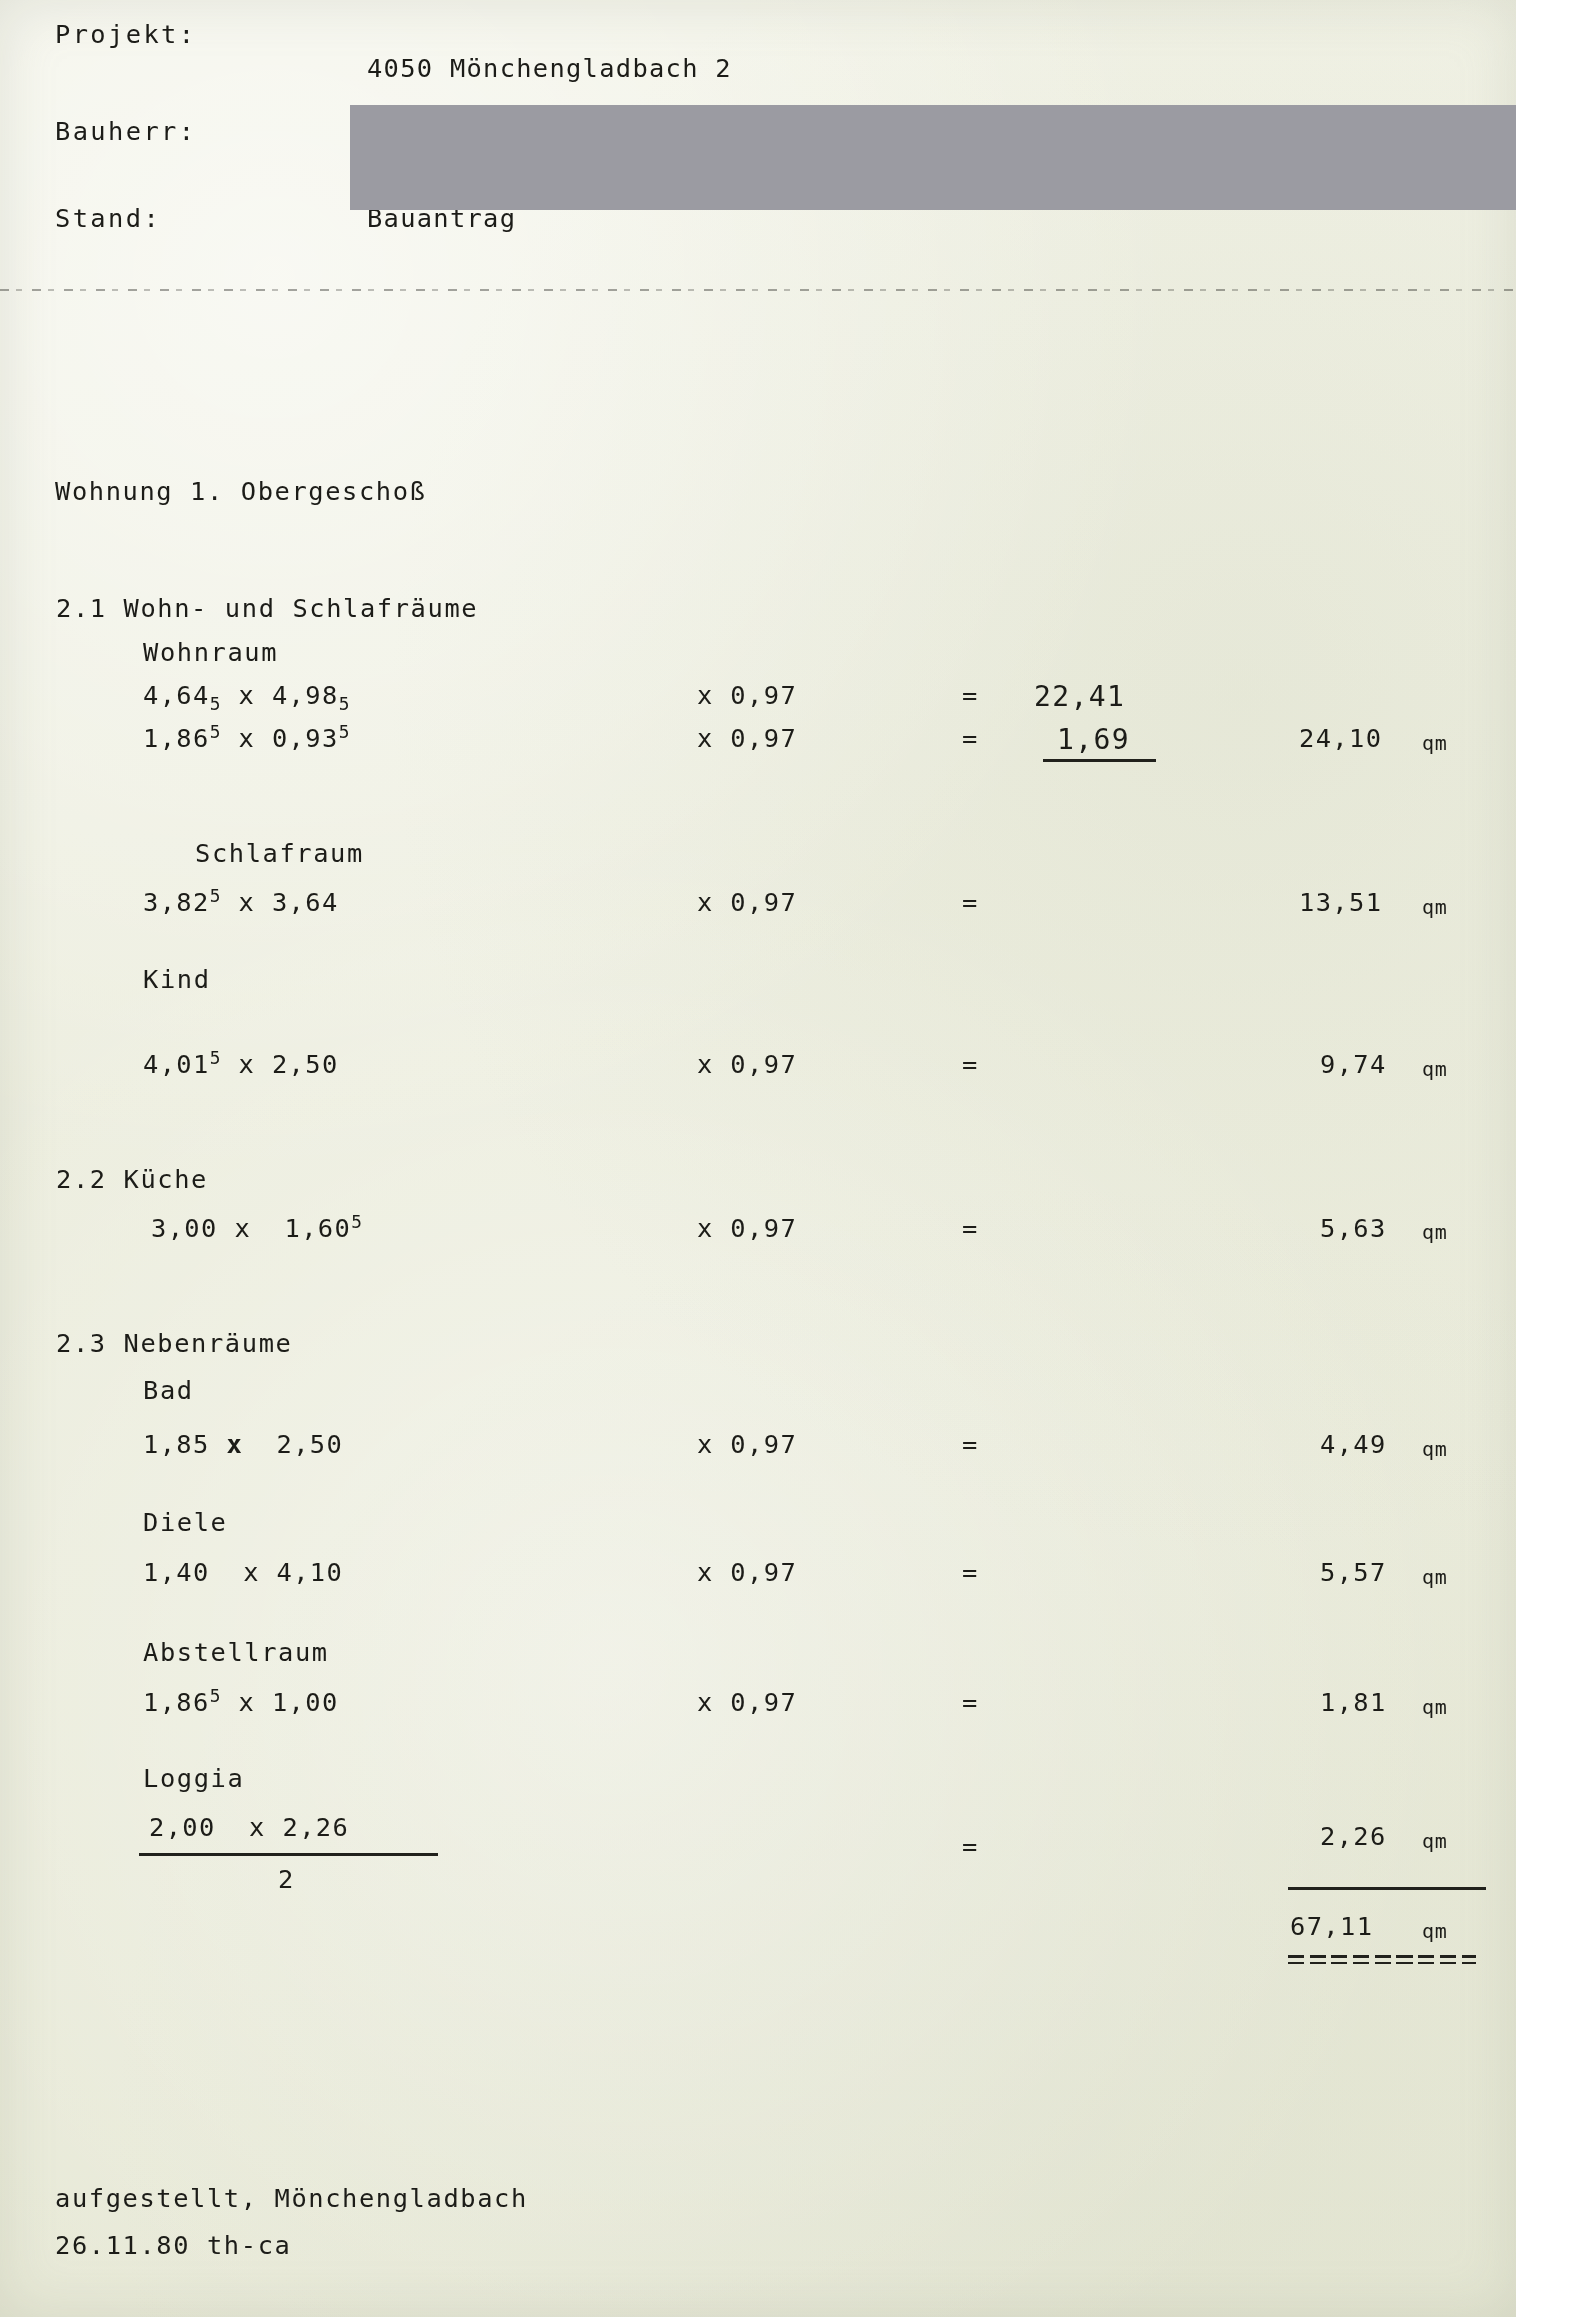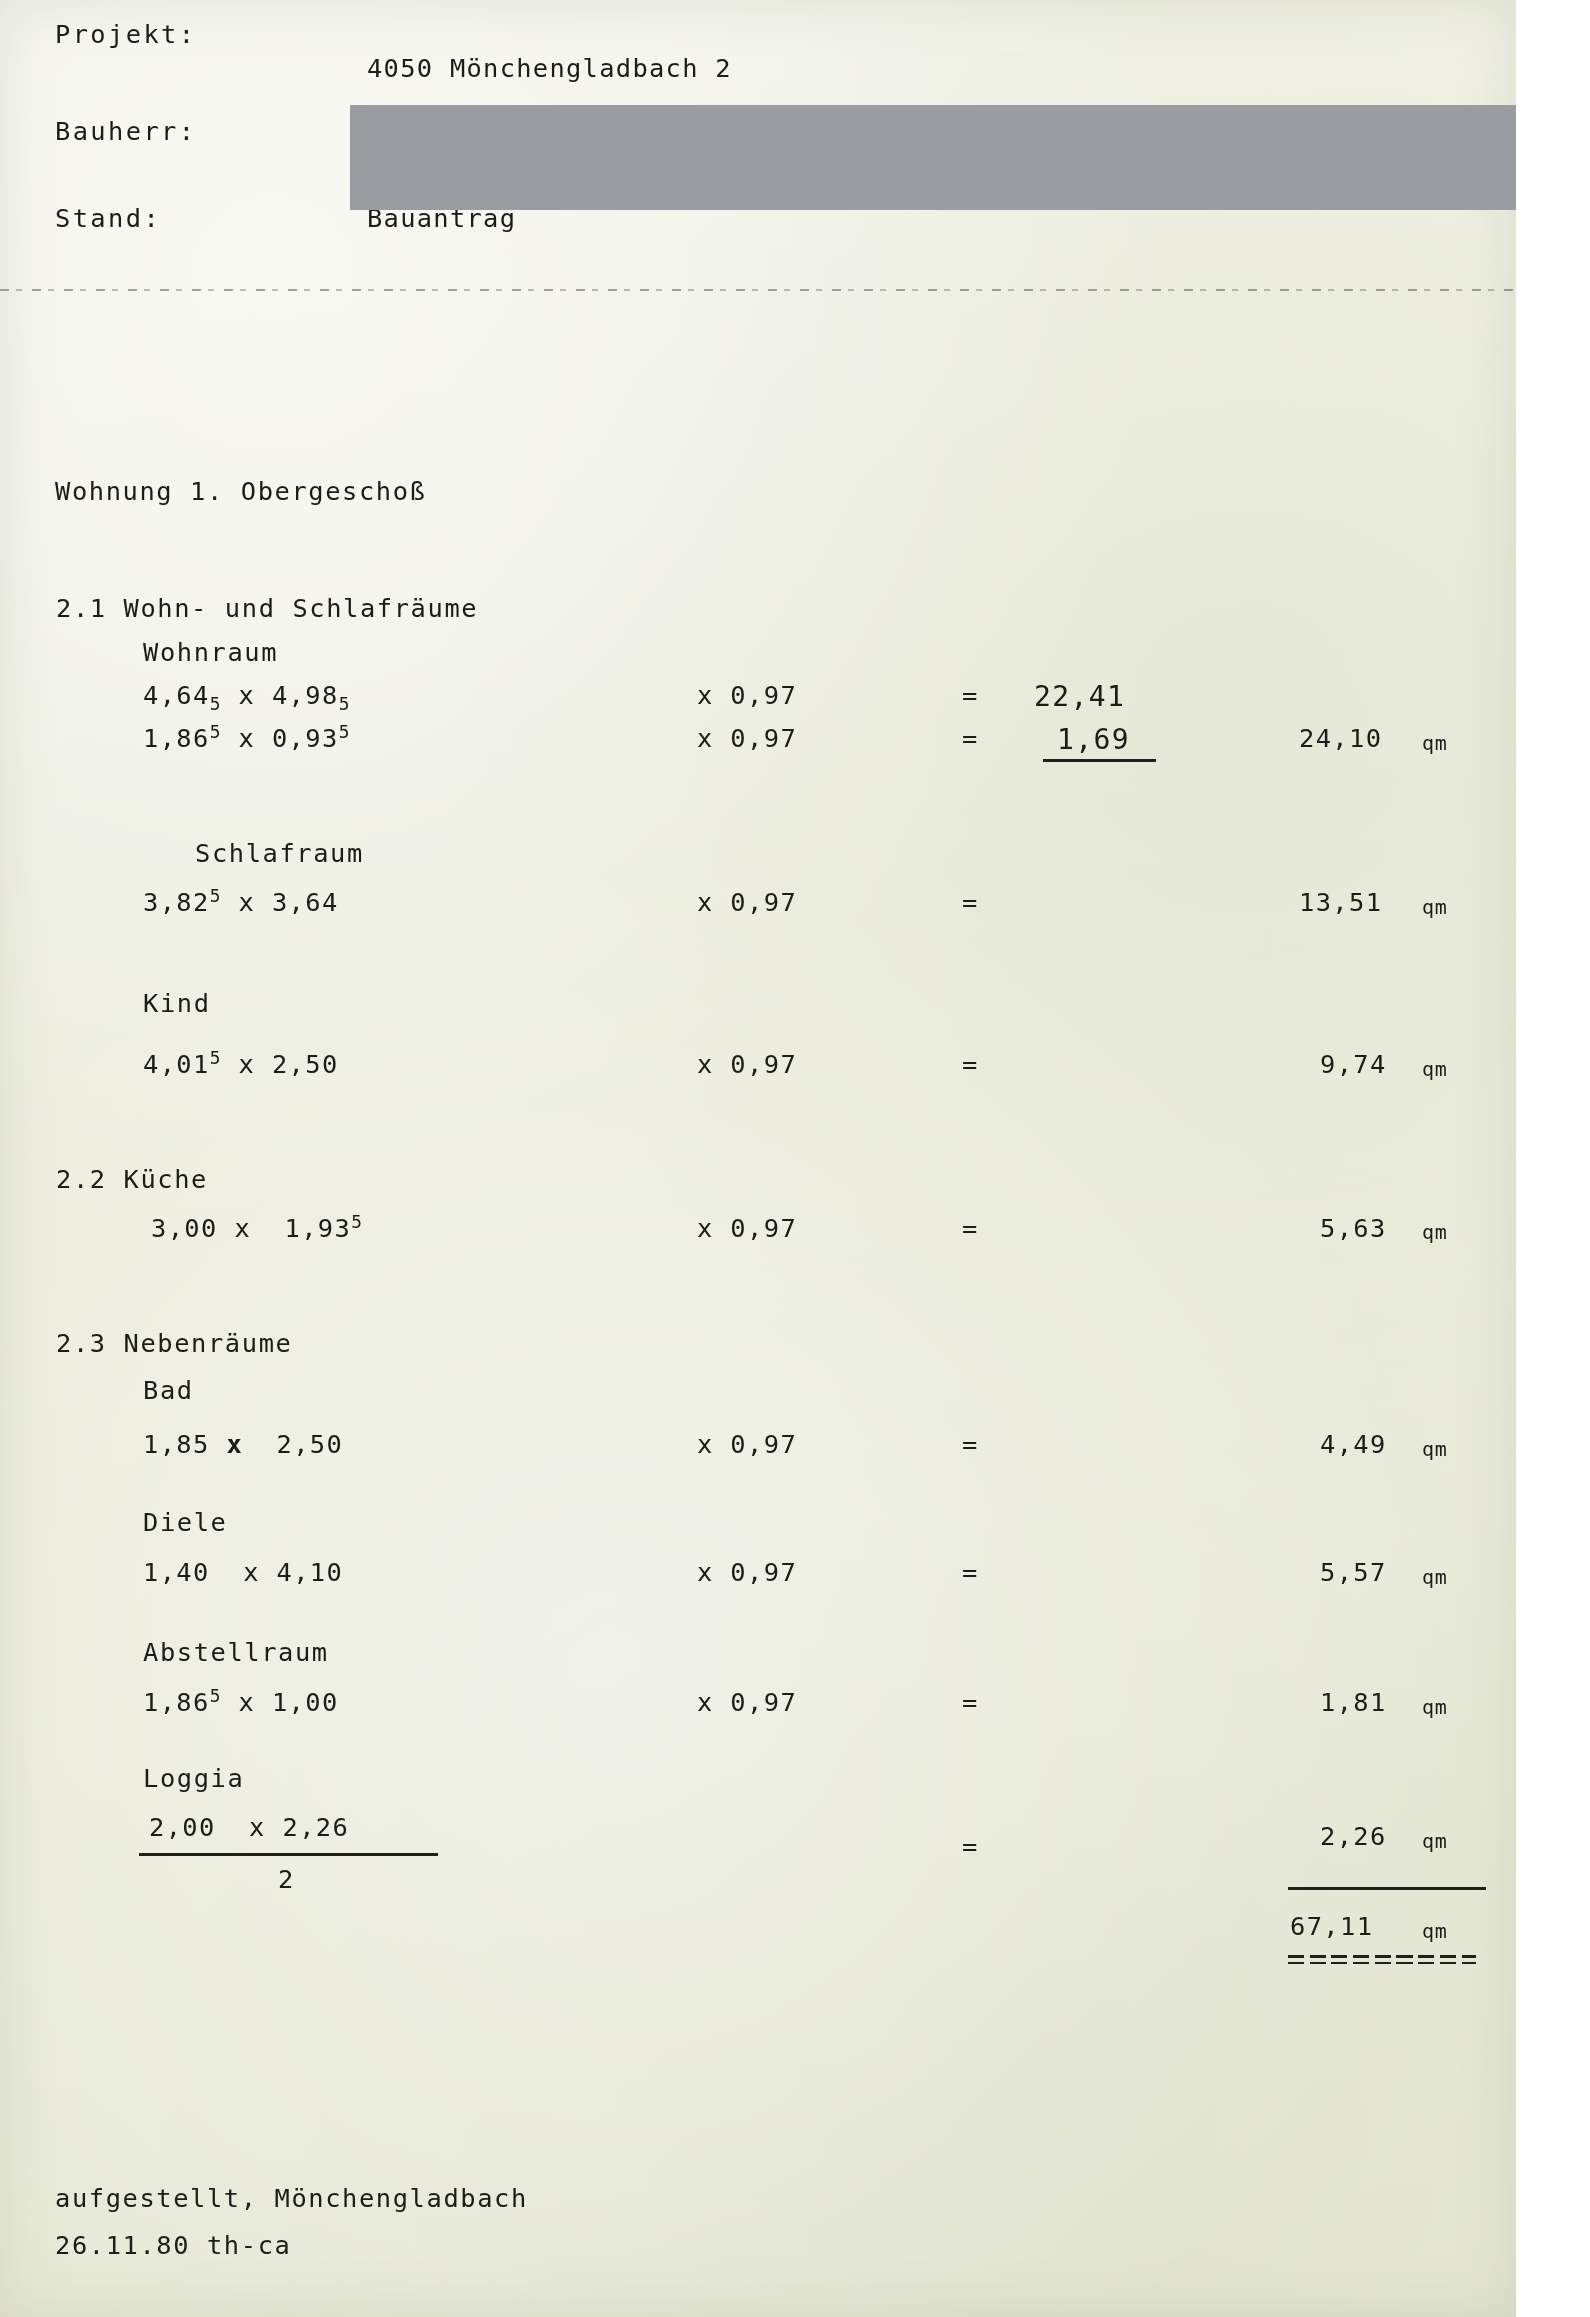--- a/index.html
+++ b/index.html
@@ -147,29 +147,29 @@
   <div class="abs result" style="left:1299px; top:723px;">24,10</div>
   <div class="abs unit" style="left:1422px; top:731px;">qm</div>
 
   <div class="abs roomname" style="left:160px; top:838px;margin-left:35px;">Schlafraum</div>
   <div class="abs calc" style="left:143px; top:887px;"><span>3,82</span><span class="sup">5</span> <span>x</span> <span>3,64</span></div>
   <div class="abs factor" style="left:697px; top:887px;">x 0,97</div>
   <div class="abs eq" style="left:962px; top:887px;">=</div>
   <div class="abs result" style="left:1299px; top:887px;">13,51</div>
   <div class="abs unit" style="left:1422px; top:895px;">qm</div>
 
-  <div class="abs roomname" style="left:143px; top:988px;">Kind</div>
+  <div class="abs roomname" style="left:143px; top:964px;">Kind</div>
   <div class="abs calc" style="left:143px; top:1049px;"><span>4,01</span><span class="sup">5</span> <span>x</span> <span>2,50</span></div>
   <div class="abs factor" style="left:697px; top:1049px;">x 0,97</div>
   <div class="abs eq" style="left:962px; top:1049px;">=</div>
   <div class="abs result" style="left:1320px; top:1049px;">9,74</div>
   <div class="abs unit" style="left:1422px; top:1057px;">qm</div>
 
   <div class="abs sect" style="left:56px; top:1164px;">2.2 Küche</div>
-  <div class="abs calc" style="left:151px; top:1213px;"><span>3,00</span> <span>x</span>  <span>1,93</span><span class="sup">5</span></div>
+  <div class="abs calc" style="left:151px; top:1213px;"><span>3,00</span> <span>x</span>  <span>1,60</span><span class="sup">5</span></div>
   <div class="abs factor" style="left:697px; top:1213px;">x 0,97</div>
   <div class="abs eq" style="left:962px; top:1213px;">=</div>
   <div class="abs result" style="left:1320px; top:1213px;">5,63</div>
   <div class="abs unit" style="left:1422px; top:1220px;">qm</div>
 
   <div class="abs sect" style="left:56px; top:1328px;">2.3 Nebenräume</div>
 
   <div class="abs roomname" style="left:143px; top:1375px;">Bad</div>
   <div class="abs calc" style="left:143px; top:1429px;"><span>1,85</span> <span class="bx">x</span>  <span>2,50</span></div>
   <div class="abs factor" style="left:697px; top:1429px;">x 0,97</div>

